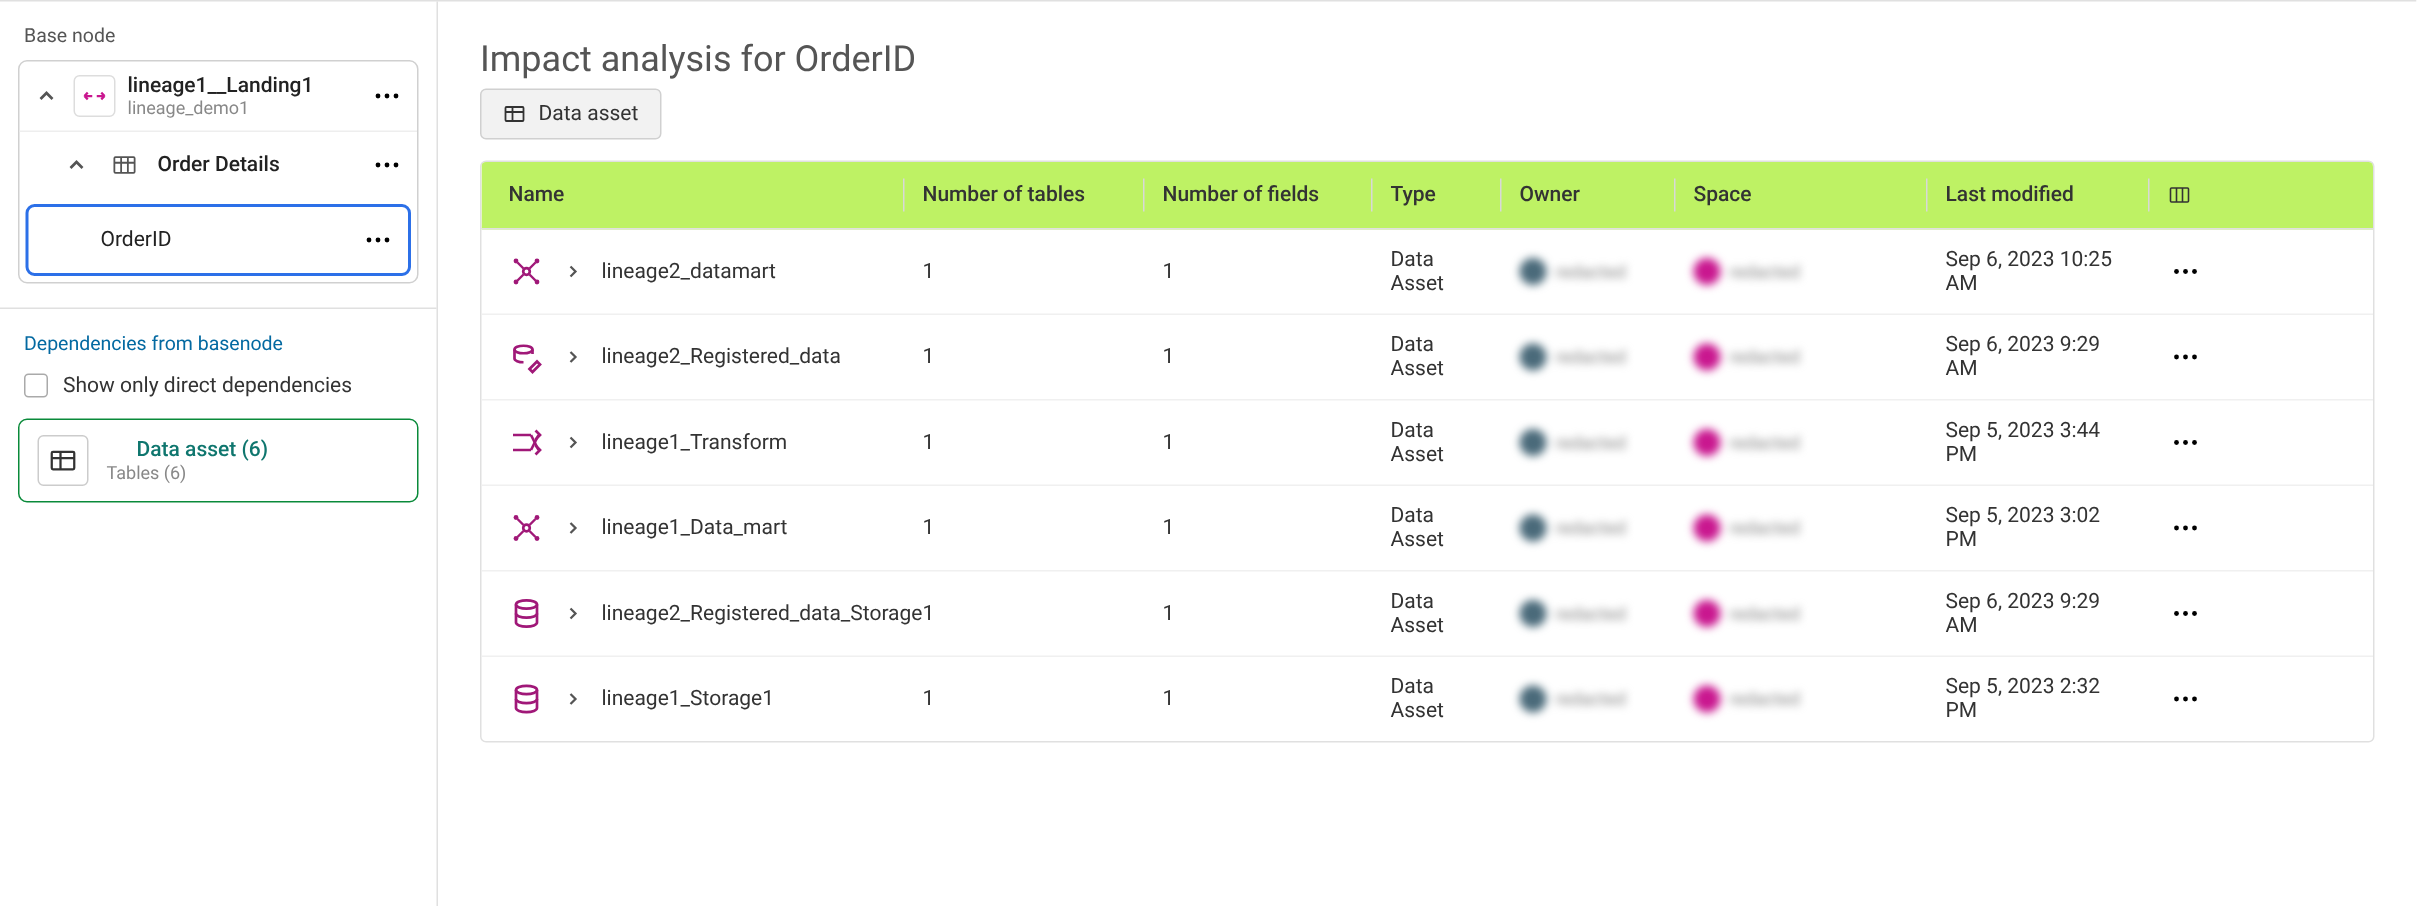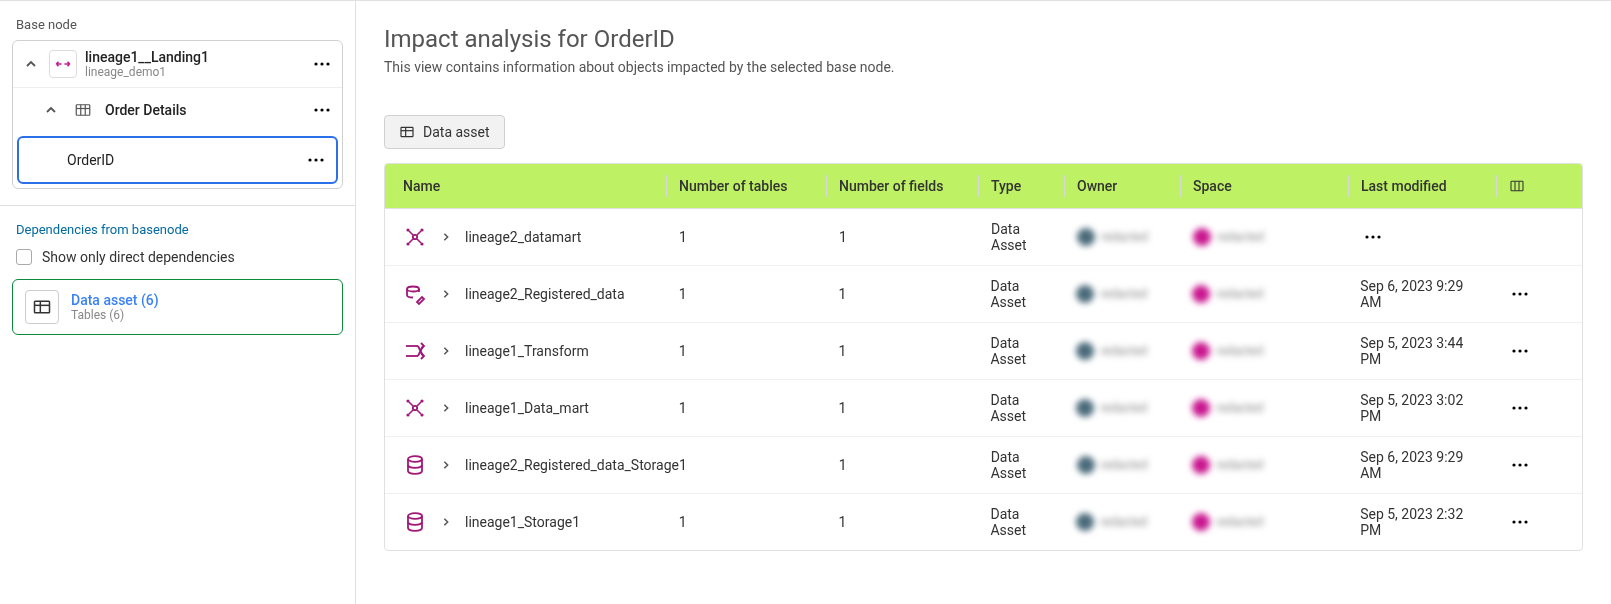--- a/index.html
+++ b/index.html
@@ -11,21 +11,21 @@
   width: 1611px;
   height: 604px;
   overflow: hidden;
 }
 .layout {
   display: flex;
   height: 100%;
   border-top: 1px solid #e0e0e0;
 }
 .sidebar {
-  width: 356px;
+  width: 292px;
   border-right: 1px solid #e0e0e0;
   padding: 16px 12px;
   flex-shrink: 0;
 }
 .main {
   flex: 1;
   padding: 24px 28px;
   overflow: auto;
 }
 .sidebar-section-label {
@@ -97,21 +97,21 @@
   border-radius: 6px;
   padding: 10px 12px;
   display:flex; align-items:center; gap:12px;
   cursor:pointer;
 }
 .dep-icon-box {
   width:34px; height:34px; border:1px solid #ccc; border-radius:4px;
   display:flex; align-items:center; justify-content:center; flex-shrink:0;
 }
 .dep-text { display:flex; flex-direction:column; }
-.dep-title { font-size:14px; color:#3b82f6; font-weight:500; }
+.dep-title { font-size:14px; color:#0f766e; font-weight:500;margin-left:20px; }
 .dep-sub { font-size:12px; color:#888; }
 .page-title { font-size:24px; color:#555; font-weight:400; margin-bottom:6px; }
 .page-desc { font-size:14px; color:#555; margin-bottom:40px; }
 .tab-chip {
   display:inline-flex; align-items:center; gap:8px;
   border:1px solid #d0d0d0; border-radius:4px; background:#f2f2f2;
   padding:8px 14px; font-size:14px; color:#333; margin-bottom:14px;
 }
 .table {
   border:1px solid #e0e0e0; border-radius:4px; overflow:hidden;
@@ -244,21 +244,20 @@
       </div>
       <div class="dep-text">
         <div class="dep-title">Data asset  (6)</div>
         <div class="dep-sub">Tables (6)</div>
       </div>
     </div>
   </aside>
 
   <main class="main">
     <h1 class="page-title">Impact analysis for OrderID</h1>
-    <p class="page-desc">This view contains information about objects impacted by the selected base node.</p>
 
     <div class="tab-chip">
       <span>
         <svg width="16" height="16" viewBox="0 0 24 24">
             <rect x="3" y="5" width="18" height="14" rx="1" fill="none" stroke="#333" stroke-width="1.8"></rect>
             <line x1="3" y1="10" x2="21" y2="10" stroke="#333" stroke-width="1.8"></line>
             <line x1="10" y1="5" x2="10" y2="19" stroke="#333" stroke-width="1.8"></line>
           </svg>
       </span>
       <span>Data asset</span>
@@ -304,20 +303,21 @@
         <div class="owner-dot"></div>
                 <span class="blur-text">redacted</span>
       </div>
     </div>
     <div class="td col-space">
       <div class="space-blur">
         <div class="space-dot"></div>
                 <span class="blur-text">redacted</span>
       </div>
     </div>
+    <div class="td col-modified">Sep 6, 2023 10:25 AM</div>
     <div class="td col-actions actions-cell">
       <div class="more-btn">
         <svg width="16" height="4" viewBox="0 0 16 4">
                   <circle cx="2" cy="2" r="1.6"></circle>
                   <circle cx="8" cy="2" r="1.6"></circle>
                   <circle cx="14" cy="2" r="1.6"></circle>
                 </svg>
       </div>
     </div>
     <div class="td col-config"></div>

